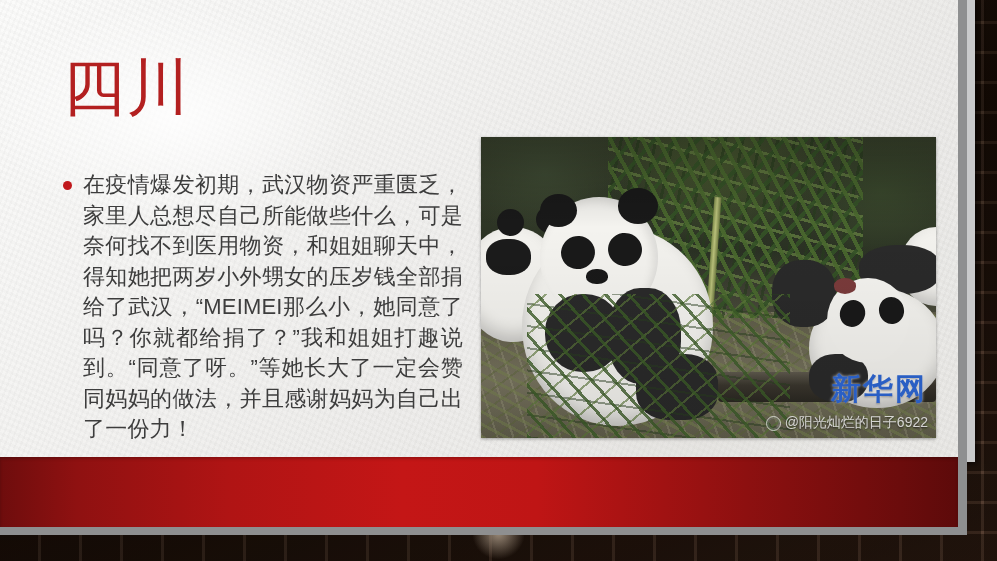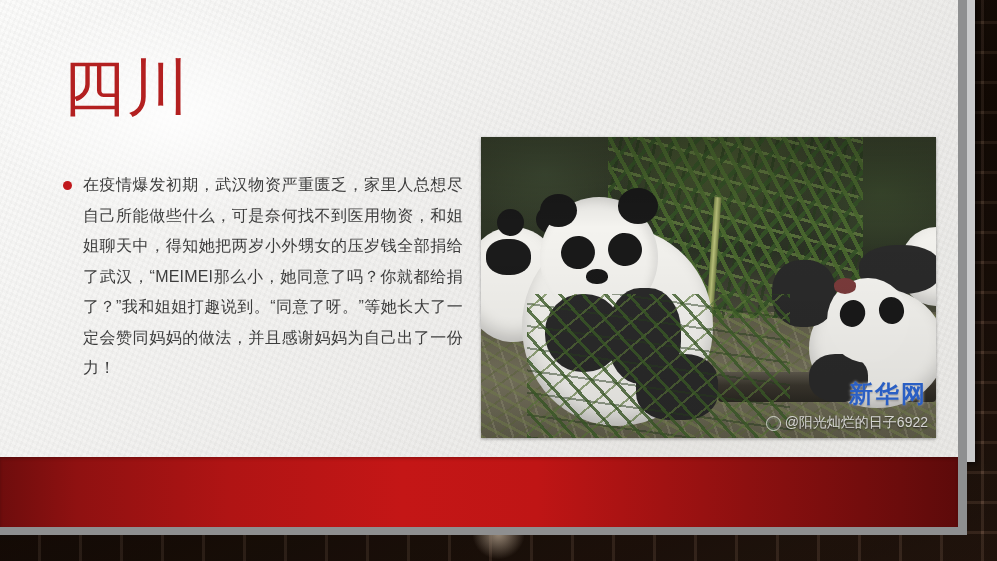--- a/index.html
+++ b/index.html
@@ -94,21 +94,21 @@
     width: 9px;
     height: 9px;
     border-radius: 50%;
     background: #c0181c;
     flex: 0 0 auto;
     margin-top: 11px;
     margin-right: 11px;
   }
   #body-text {
     font-family: "Liberation Sans", "DejaVu Sans", sans-serif;
-    font-size: 16px;
+    font-size: 22px;
     line-height: 30.5px;
     color: #3d3d3d;
     letter-spacing: .2px;
     text-align: justify;
     white-space: pre-wrap;
     word-break: break-all;
   }
 
   
   #photo {
@@ -219,21 +219,21 @@
   
   #ph-grade {
     background: linear-gradient(180deg, rgba(0,0,0,.22) 0%, rgba(0,0,0,0) 30%, rgba(0,0,0,.10) 100%);
   }
 
   
   #wm-xinhua {
     position: absolute;
     right: 9px; bottom: 28px;
     font-family: "Liberation Sans", "DejaVu Sans", sans-serif;
-    font-size: 24px;
+    font-size: 30px;
     font-weight: bold;
     letter-spacing: 2px;
     color: #2a5fc4;
     text-shadow: 0 0 3px rgba(255,255,255,.85), 0 1px 2px rgba(0,0,0,.5);
     white-space: nowrap;
   }
   #wm-weibo {
     position: absolute;
     right: 8px; bottom: 6px;
     display: flex;

